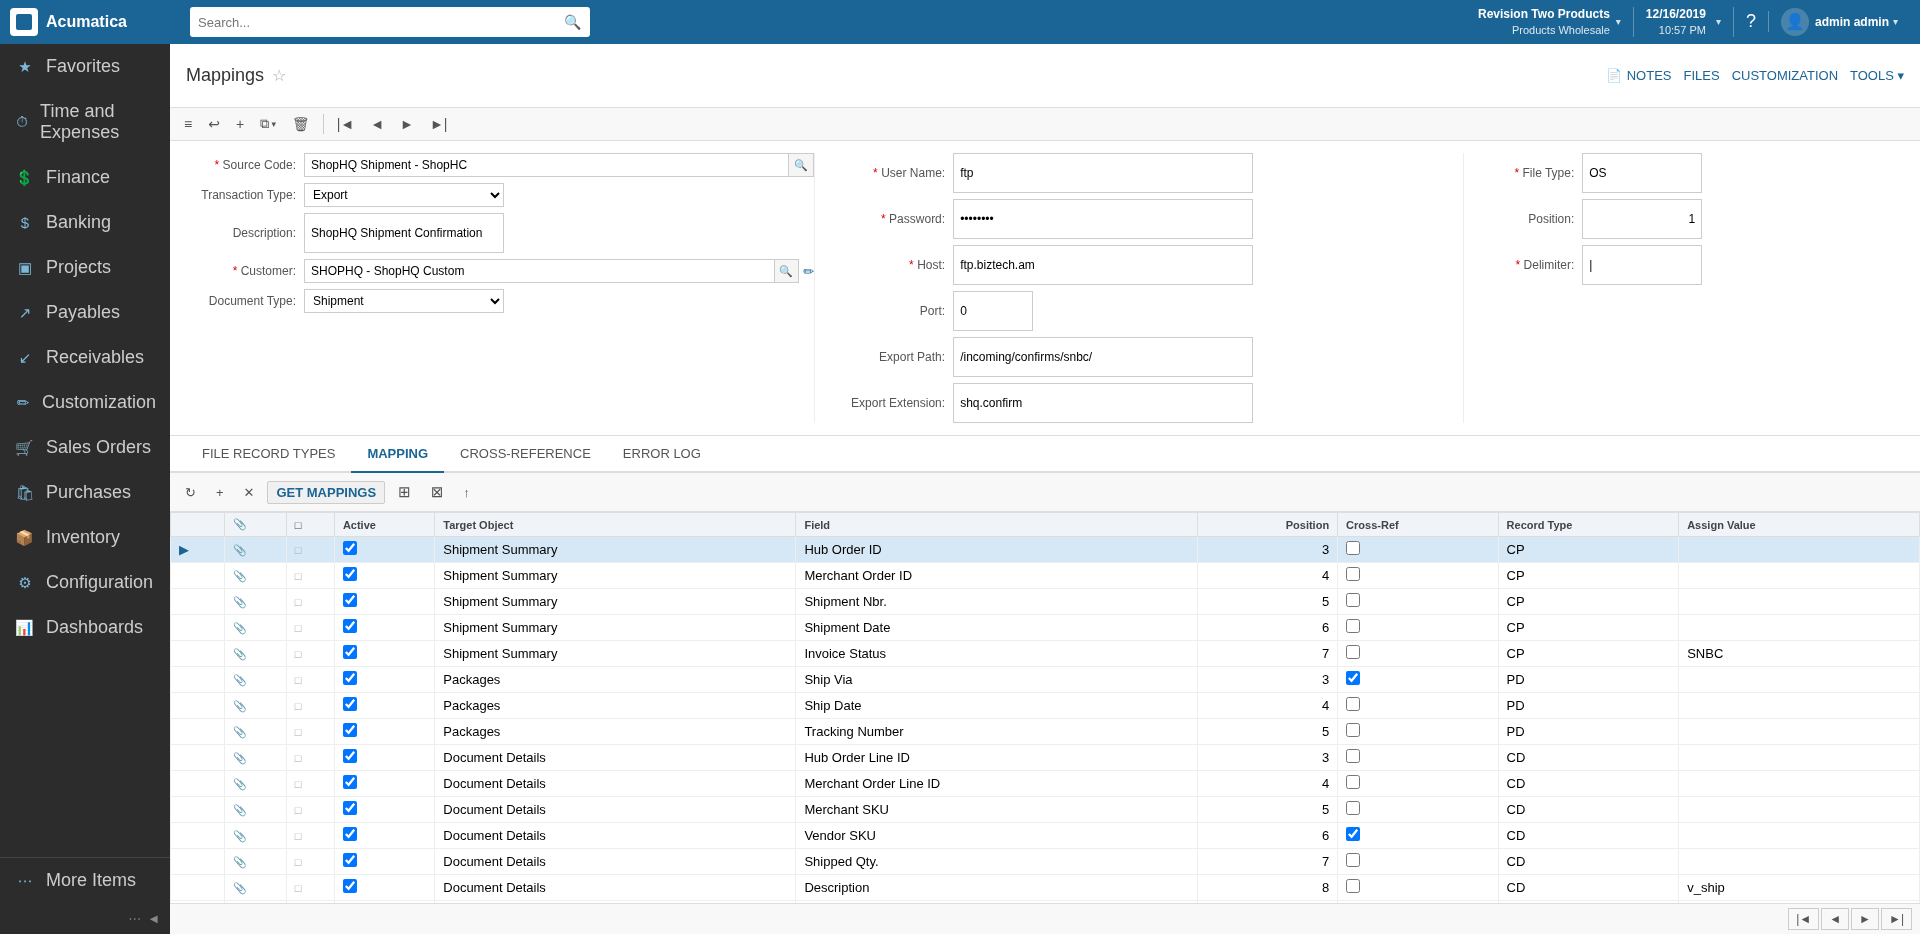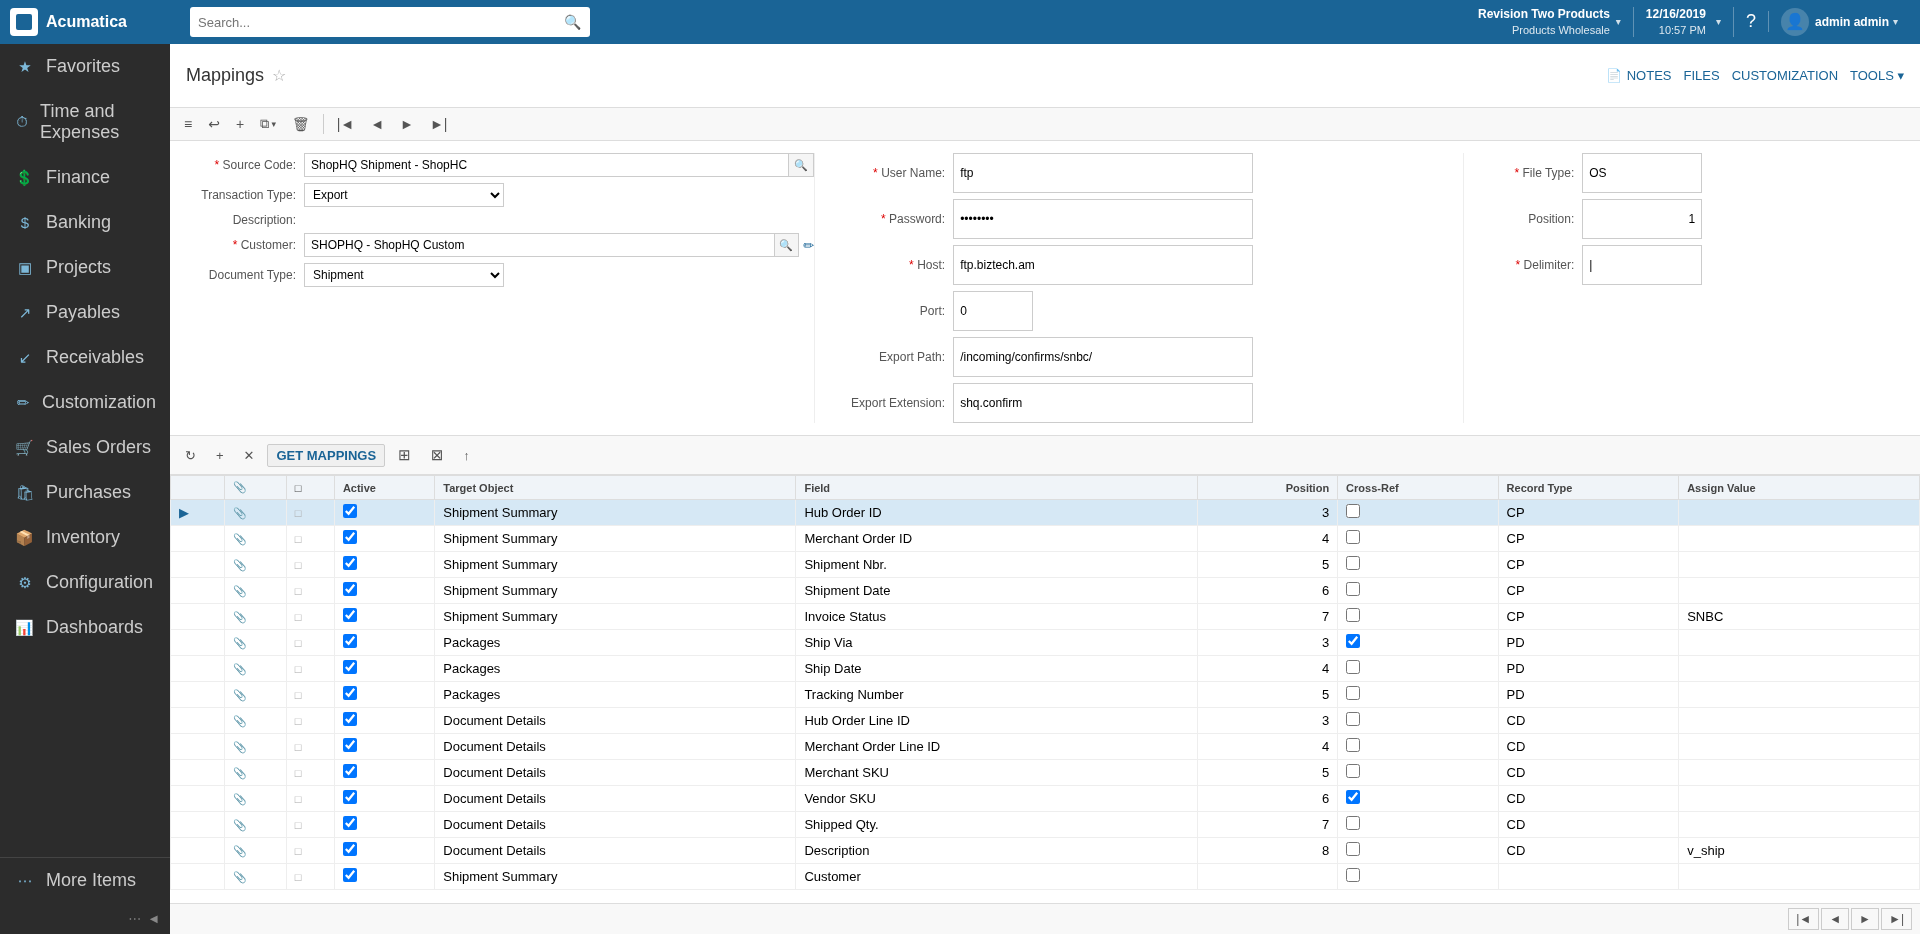--- a/index.html
+++ b/index.html
@@ -274,20 +274,23 @@
               <span class="form-label">Transaction Type:</span>
               <div class="form-value">
                 <select class="form-select" style="width:200px;">
                   <option>Export</option>
                   <option>Import</option>
                 </select>
               </div>
             </div>
             <div class="form-row">
               <span class="form-label">Description:</span>
+              <div class="form-value">
+                <input type="text" class="form-input" value="ShopHQ Shipment Confirmation" style="width: 200px;">
+              </div>
             </div>
             <div class="form-row">
               <span class="form-label required">Customer:</span>
               <div class="form-value form-input-with-icon">
                 <input type="text" class="" value="SHOPHQ - ShopHQ Custom" style="width: 180px; border: 1px solid rgb(204, 204, 204); padding: 3px 6px; font-size: 12px; height: 24px; outline: none;">
                 <span class="icon-btn">🔍</span>
                 <button class="form-edit-btn">✏</button>
               </div>
             </div>
             <div class="form-row">
@@ -361,20 +364,34 @@
               <span class="form-label required">Delimiter:</span>
               <div class="form-value">
                 <input type="text" class="form-input" value="|" style="width: 120px;">
               </div>
             </div>
           </div>
         </div>
       </div>
     </div>
 
+    <div class="tabs-bar">
+      <div class="tab">
+        <span>FILE RECORD TYPES</span>
+      </div>
+      <div class="tab active">
+        <span>MAPPING</span>
+      </div>
+      <div class="tab">
+        <span>CROSS-REFERENCE</span>
+      </div>
+      <div class="tab">
+        <span>ERROR LOG</span>
+      </div>
+    </div>
 
     <div class="table-toolbar">
       <button class="table-toolbar-btn">
         <span>↻</span>
       </button>
       <button class="table-toolbar-btn">
         <span>+</span>
       </button>
       <button class="table-toolbar-btn">
         <span>✕</span>

